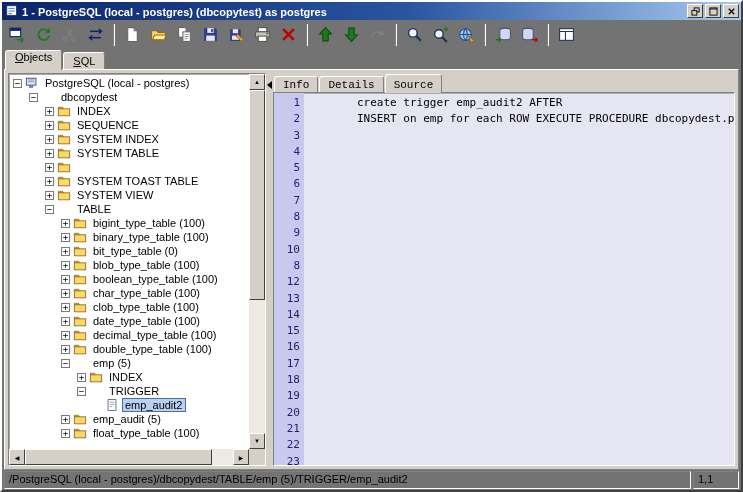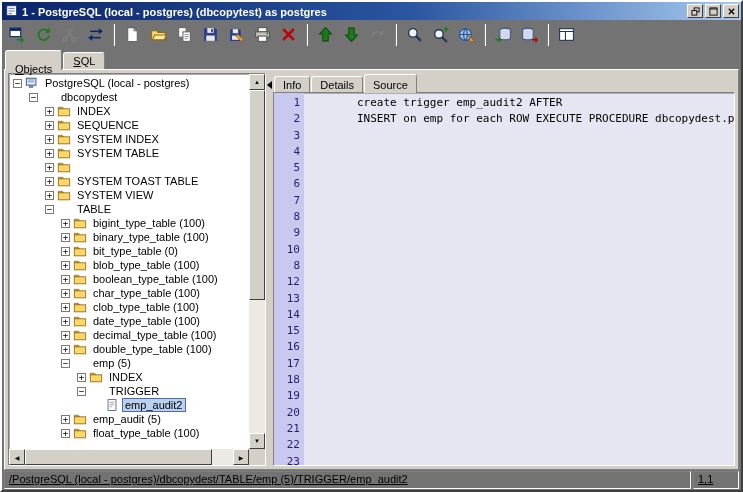--- a/index.html
+++ b/index.html
@@ -28,21 +28,21 @@
   .tbtn .ticn { width:17px; height:17px; display:inline-flex; }
   .tbtn svg { width:17px; height:17px; }
   .tbtn.dis { filter:grayscale(1); opacity:.55; }
   .tsep { width:2px; height:22px; margin:0 4px; border-left:1px solid #808080; border-right:1px solid #fff; }
 
   
   .tabrow { flex:none; display:flex; align-items:flex-end; padding-left:3px; position:relative; z-index:4; height:20px; }
   .mtab { position:relative; margin-right:1px; padding:2px 9px 3px; background:#D4D0C8;
           border:1px solid #808080; border-bottom:none; border-top-color:#fff; border-left-color:#fff;
           border-radius:3px 3px 0 0; height:17px; align-self:flex-end; cursor:default; white-space:nowrap; }
-  .mtab.active { height:20px; margin-bottom:-1px; z-index:5; padding-top:12px; }
+  .mtab.active { height:20px; margin-bottom:-1px; z-index:5; padding-top:0; }
   .mtab .lbl { display:inline-block; }
   .mtab .lbl::first-letter { text-decoration:underline; }
 
   .tabcontent { flex:1; min-height:0; margin:0 2px; padding:3px; background:#D4D0C8;
                 border:1px solid; border-color:#FFFFFF #808080 #808080 #FFFFFF; position:relative; z-index:3; }
   .split { display:flex; height:100%; }
 
   
   .tree-outer { width:258px; flex:none; position:relative; background:#fff;
                 border:1px solid; border-color:#808080 #FFFFFF #FFFFFF #808080;
@@ -72,36 +72,36 @@
             border:1px solid; border-color:#FFFFFF #404040 #404040 #FFFFFF; cursor:default; }
   .corner { position:absolute; right:0; bottom:0; width:16px; height:16px; background:#D4D0C8; }
 
   
   .splitter { width:7px; flex:none; position:relative; cursor:col-resize; }
   .splitter .tri { position:absolute; top:8px; left:1px; width:0; height:0;
                    border:4px solid transparent; border-right:5px solid #000; border-left:none; }
 
   
   .source-outer { flex:1; min-width:0; display:flex; flex-direction:column; }
-  .srctabs { flex:none; height:19px; display:flex; align-items:flex-end; position:relative; z-index:2; padding-left:1px; }
+  .srctabs { flex:none; height:19px; display:flex; align-items:flex-end; position:relative; z-index:2; padding-left:1px;font-family:Liberation Mono, monospace; }
   .stab { margin-right:1px; padding:2px 8px; background:#D4D0C8; height:16px;
           border:1px solid #808080; border-bottom:none; border-top-color:#fff; border-left-color:#fff;
           border-radius:3px 3px 0 0; cursor:default; white-space:nowrap; }
   .stab.active { height:19px; margin-bottom:-1px; z-index:3; padding-top:4px; }
   .srcbody { flex:1; min-height:0; display:flex; overflow:hidden; background:#E6E6F2;
              border:1px solid; border-color:#808080 #FFFFFF #FFFFFF #808080;
              box-shadow:inset 1px 1px 0 rgba(64,64,64,.35); }
   .gutter { flex:none; width:30px; background:#C9C9F0; text-align:right; padding:2px 4px 0 0;
             color:#1F1F6E; font:11px/16.3px "DejaVu Sans Mono", monospace; }
   .code { flex:1; min-width:0; padding:2px 0 0 5px; color:#000; white-space:pre; overflow:hidden;
           font:11px/16.3px "DejaVu Sans Mono", monospace;margin-left:48px; }
   .ln, .cl { height:16.3px; }
 
   
-  .statusbar { flex:none; height:18px; display:flex; gap:2px; margin:1px 2px 1px;text-decoration:underline; }
+  .statusbar { flex:none; height:18px; display:flex; gap:2px; margin:1px 2px 1px; }
   .scell { border:1px solid; border-color:#808080 #FFFFFF #FFFFFF #808080;
            padding:1px 4px; white-space:nowrap; overflow:hidden; }
   .scell.path { flex:1; }
   .scell.cur { width:46px; flex:none; }
 </style>
 </head>
 <body>
 
 <div class="frame">
 

